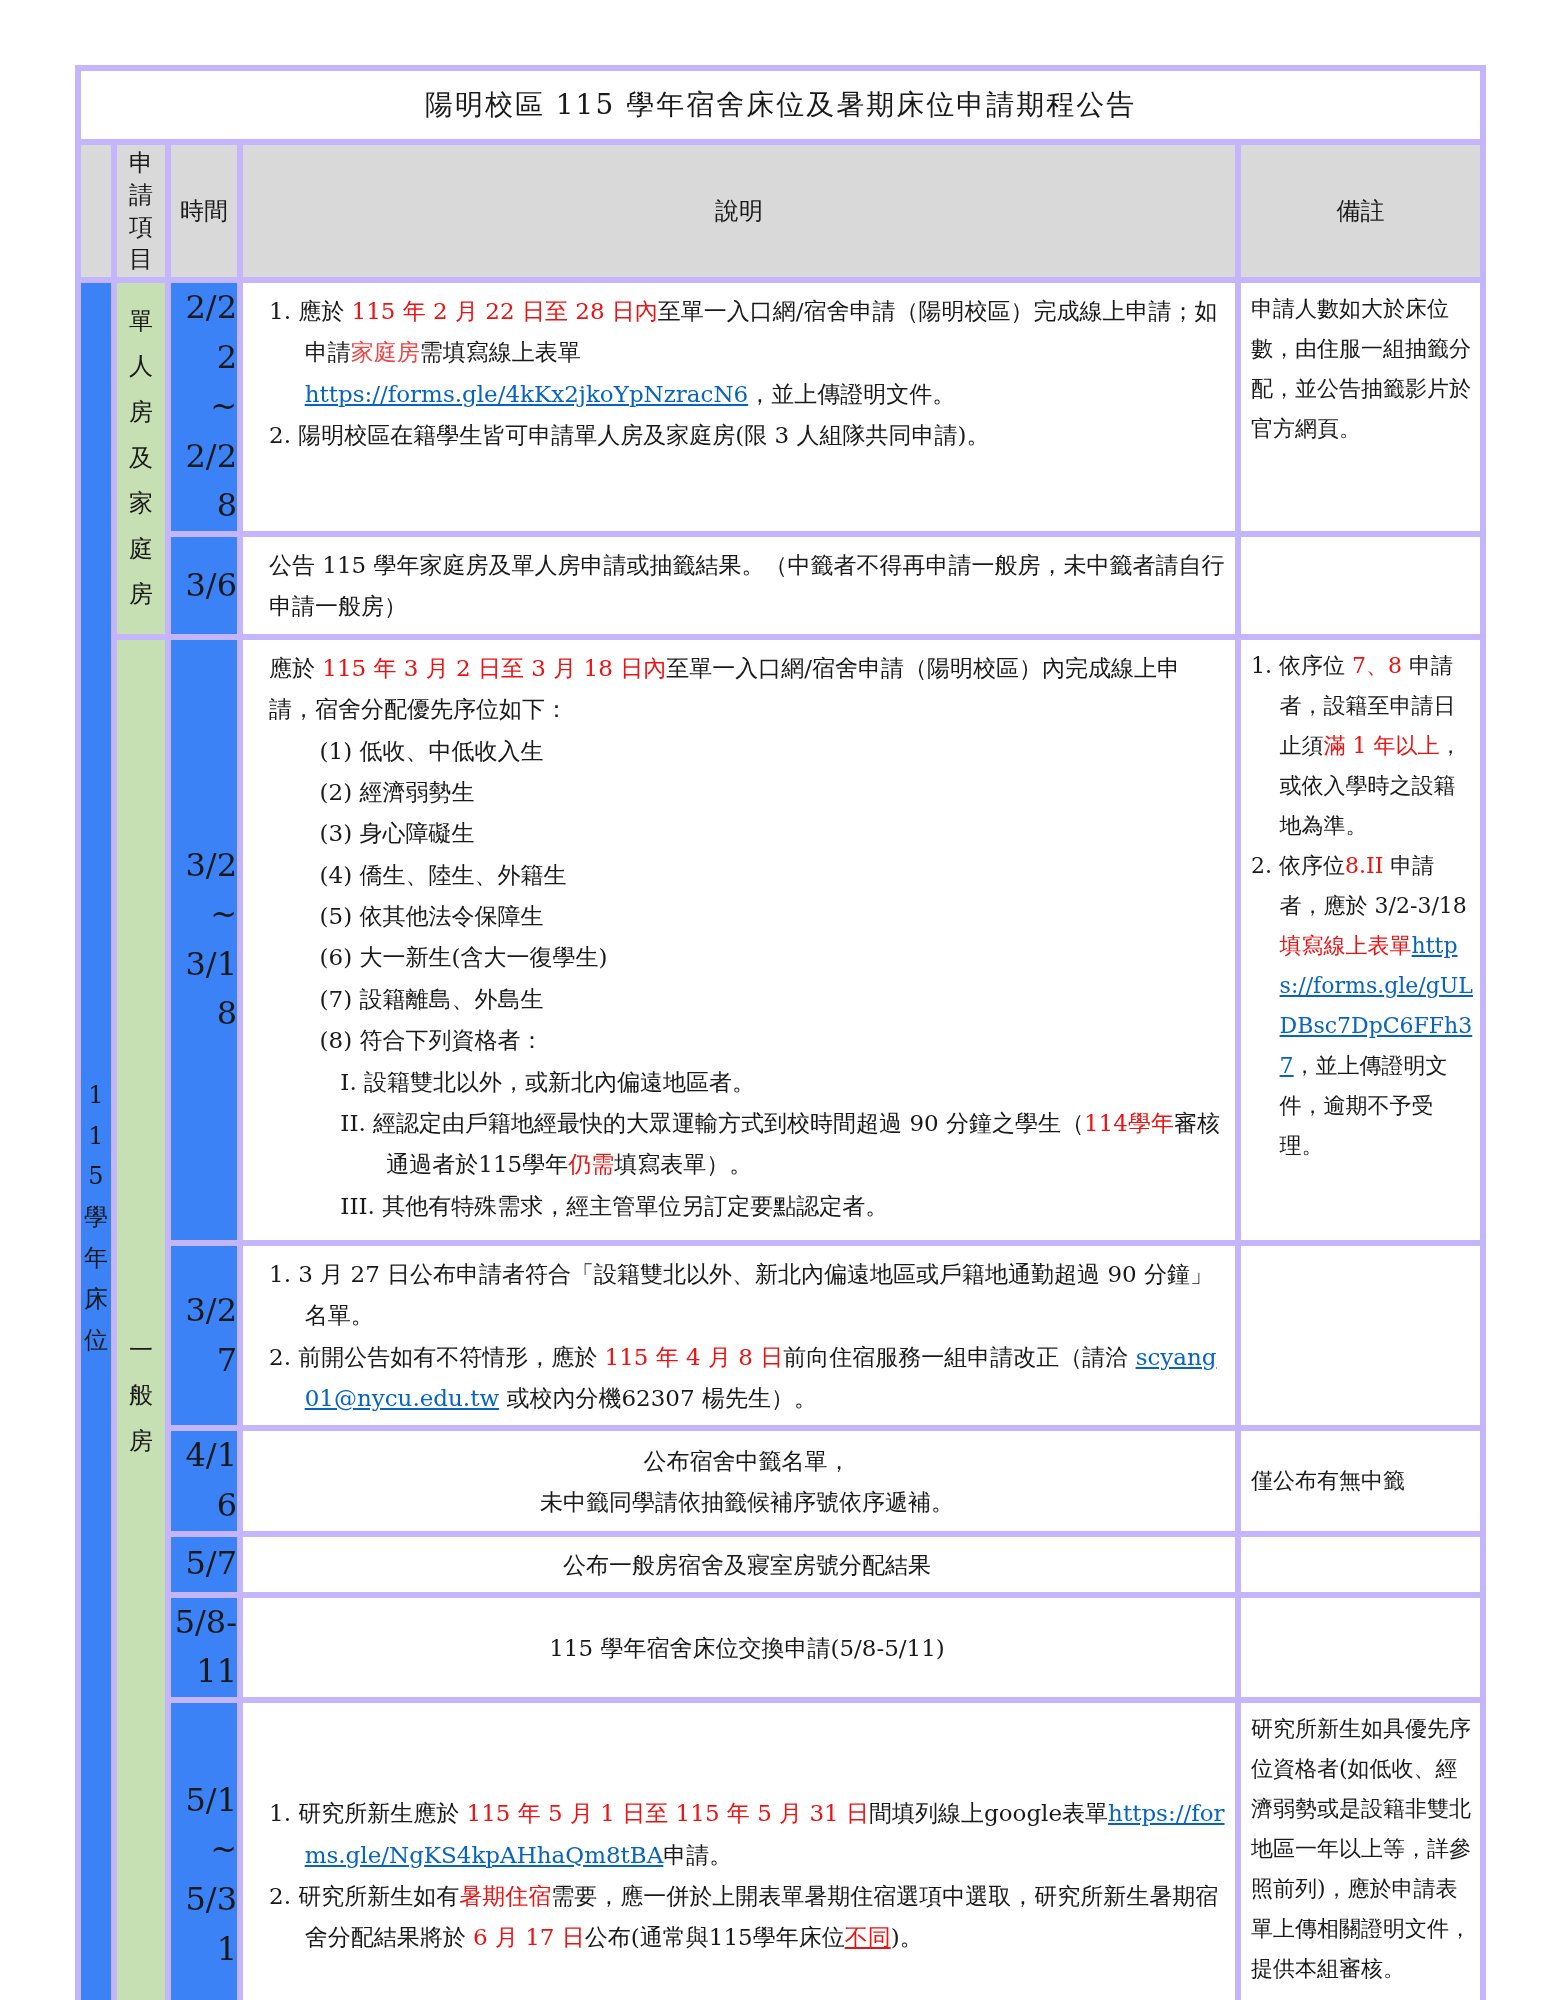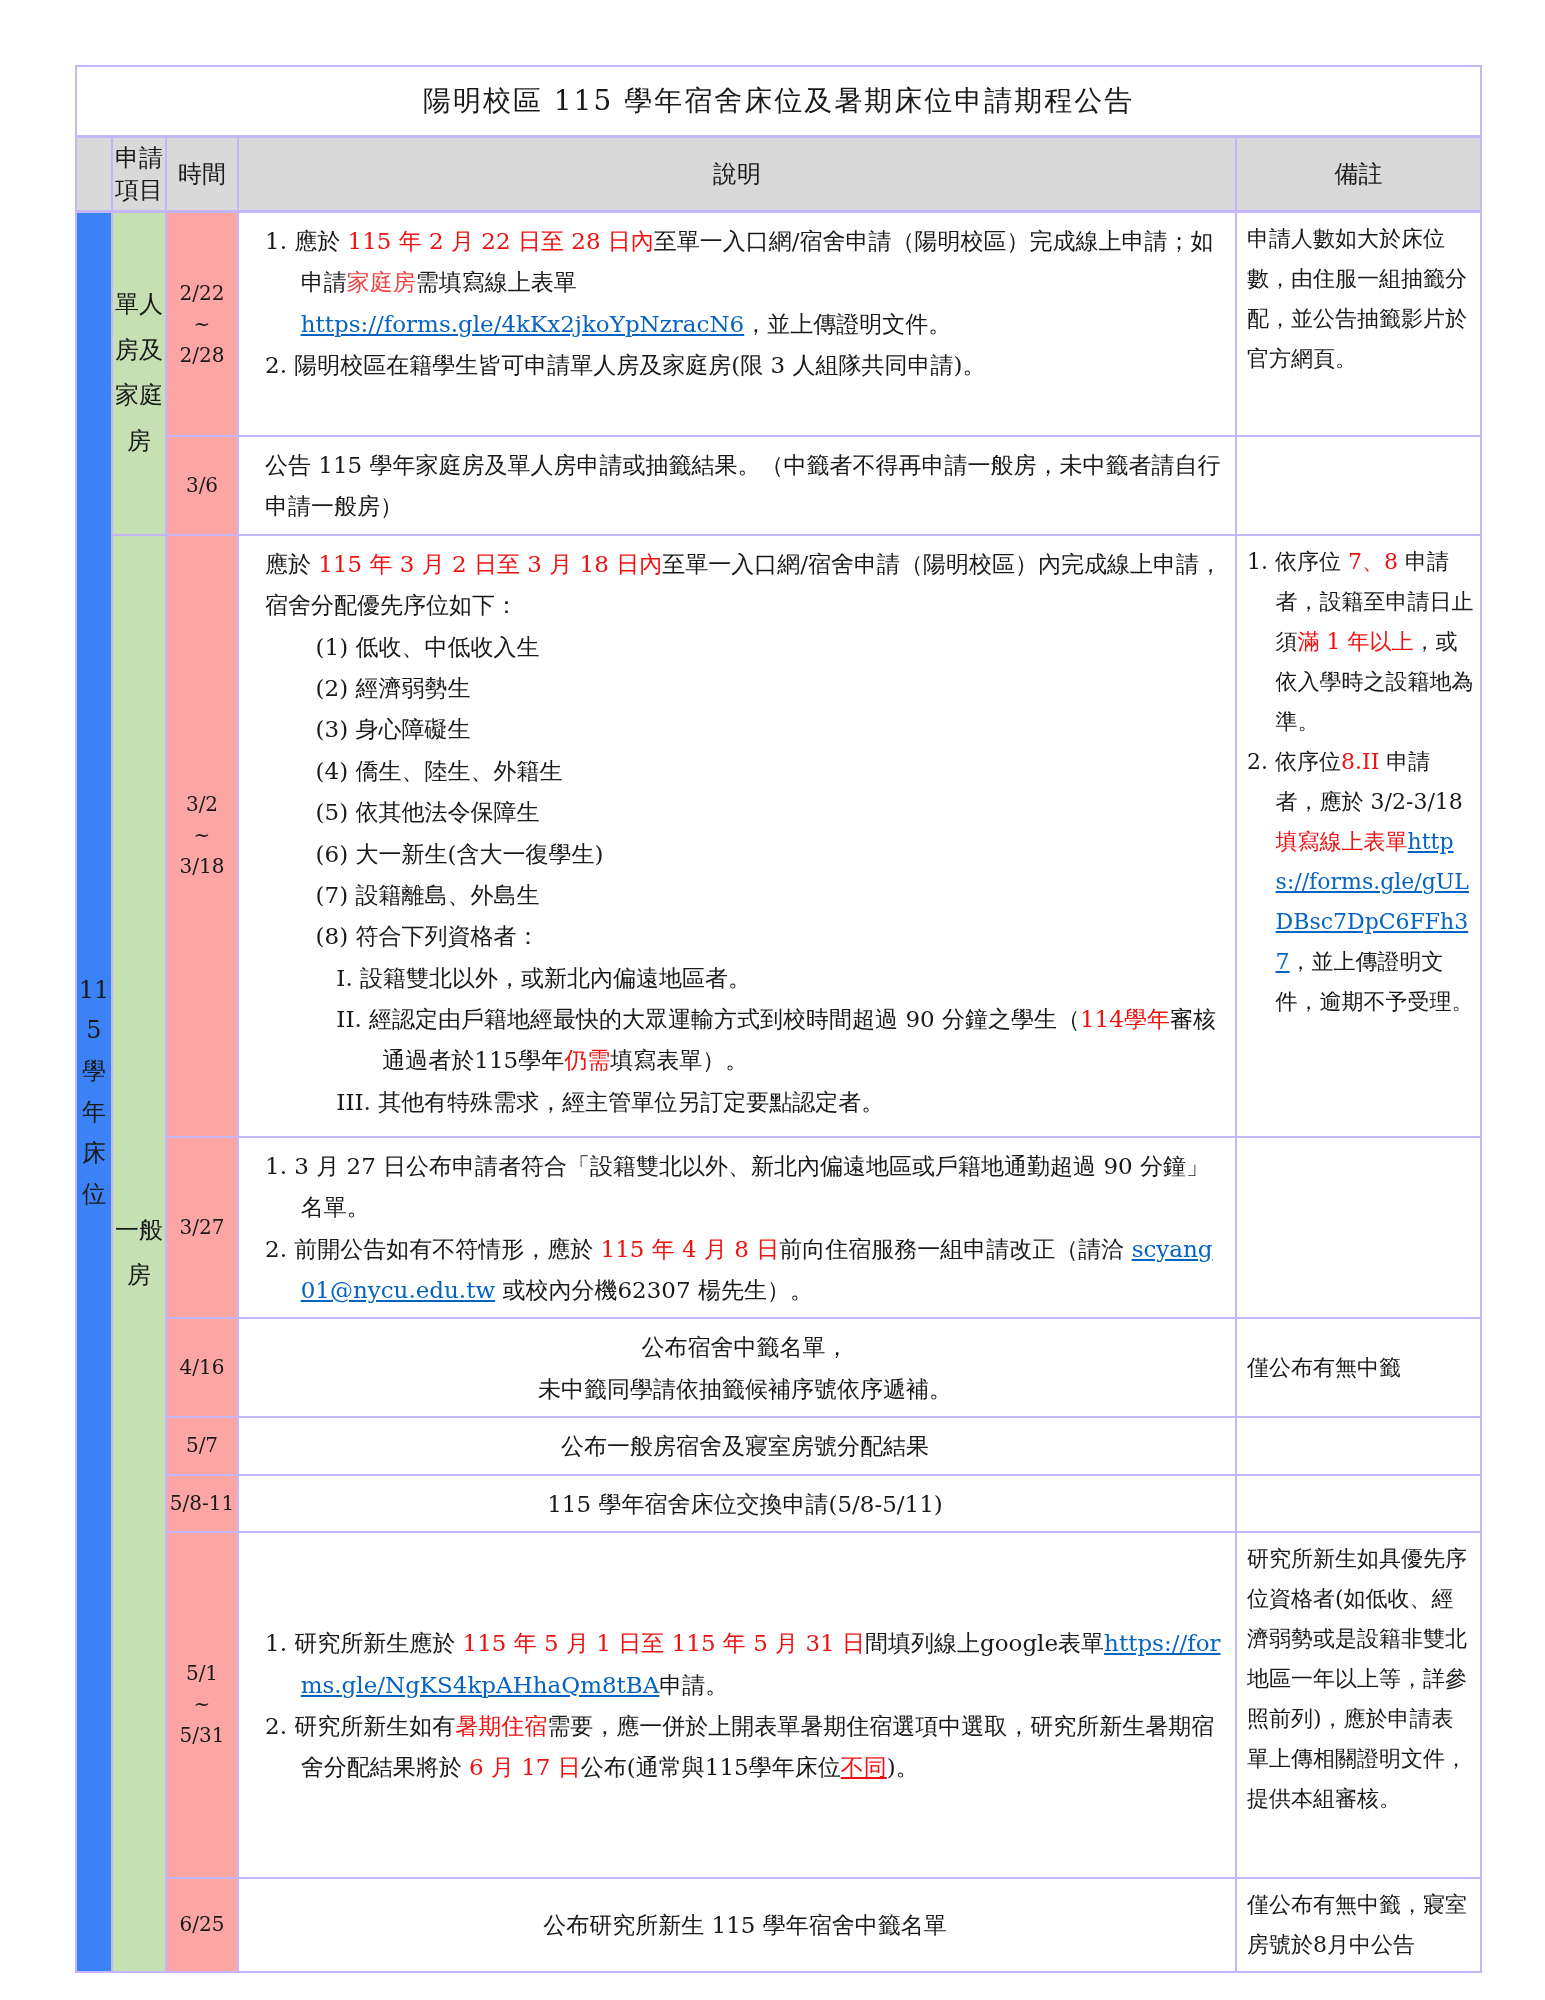--- a/index.html
+++ b/index.html
@@ -1,24 +1,24 @@
 <!DOCTYPE html>
 <html><head>
 <meta charset="utf-8">
 <style>
   html,body{margin:0;padding:0;background:#ffffff;}
   body{width:1545px;height:2000px;font-family:"DejaVu Serif","Liberation Serif",serif;color:#191919;}
   .sheet{padding:65px 0 0 75px;}
   table{border-collapse:collapse;table-layout:fixed;width:1405px;}
-  td{border:2px solid #c4b5fd;padding:0;vertical-align:top;word-break:break-word;margin-top:16px;}
+  td{border:6px solid #c4b5fd;padding:0;vertical-align:top;word-break:break-word;margin-top:16px;}
   .title-cell{height:68px;text-align:center;vertical-align:middle;font-size:28px;letter-spacing:2px;border-bottom-width:3px;}
   tr.head td{background:#d9d9d9;text-align:center;vertical-align:middle;font-size:24px;height:68px;border-bottom-width:3px;padding:2px;}
   .colA{background:#3b82f6;text-align:center;vertical-align:middle;font-size:24px;white-space:pre-line;line-height:1.7;}
   .colB{background:#c6e0b4;text-align:center;vertical-align:middle;font-size:24px;line-height:1.9;padding:4px 2px;}
-  .time{background:#fca5a5;text-align:center;vertical-align:middle;font-size:20px;white-space:pre-line;line-height:1.55;}
+  .time{background:#3b82f6;text-align:right;vertical-align:middle;font-size:32px;white-space:pre-line;line-height:1.55;}
   .desc{font-size:23px;padding:8px 10px 6px 26px;}
   .desc.center{text-align:center;vertical-align:middle;}
   .note{font-size:22px;padding:6px 6px 6px 10px;}
   .note.mid{vertical-align:middle;}
   .para{line-height:1.8;}
   .note .para{line-height:1.82;}
   .hang{padding-left:1.55em;text-indent:-1.55em;}
   .note .hang{padding-left:1.3em;text-indent:-1.3em;}
   .indc{margin-left:1.55em;}
   .ind1{margin-left:2.2em;}

